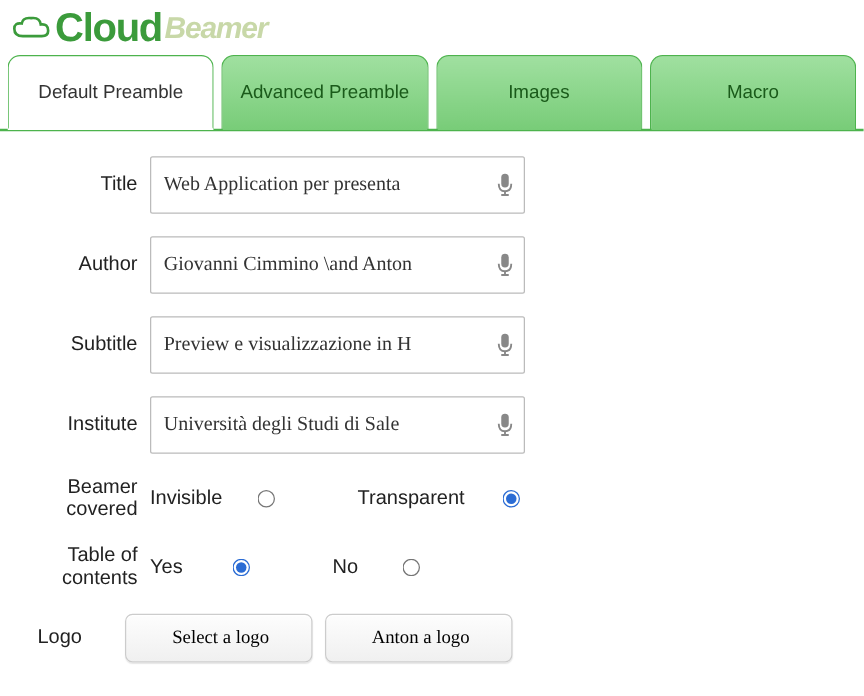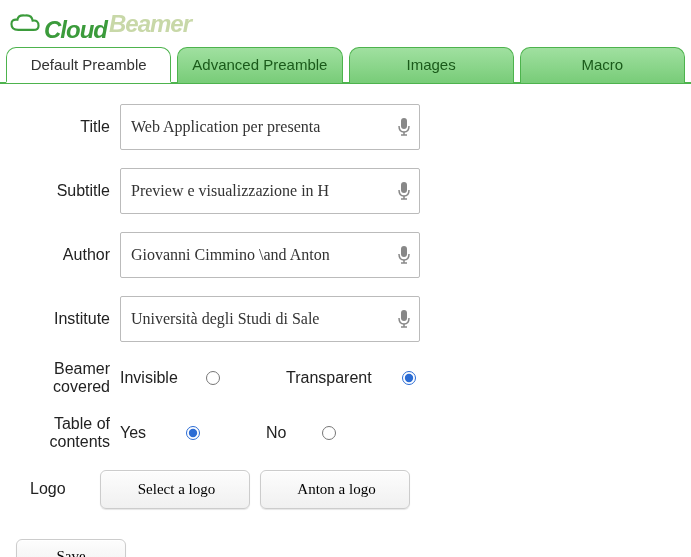--- a/index.html
+++ b/index.html
@@ -14,44 +14,42 @@
   padding: 4px 8px 2px 8px;
   display: flex;
   align-items: center;
   gap: 2px;
 }
 .logo-cloud {
   width: 34px;
   height: 22px;
 }
 .logo-text1 {
-  font-size: 24px;
+  font-size: 32px;
   font-weight: bold;
-  font-style: italic;
   color: #3b9b3b;
   letter-spacing: -1px;
-  margin-top: 12px;
 }
 .logo-text2 {
   font-size: 24px;
   font-weight: bold;
   font-style: italic;
   color: #c8d8a8;
   letter-spacing: -1px;
 }
 .tabs {
   display: flex;
   padding: 0 6px;
   border-bottom: 2px solid #4db34d;
   gap: 6px;
 }
 .tab {
   flex: 1;
   text-align: center;
-  padding: 8px 4px;
+  padding: 20px 4px;
   border: 1px solid #4db34d;
   border-bottom: none;
   border-top-left-radius: 10px;
   border-top-right-radius: 10px;
   font-size: 15px;
   cursor: pointer;
   white-space: nowrap;
   position: relative;
   top: 1px;
 }
@@ -177,36 +175,36 @@
       <svg class="mic" viewBox="0 0 16 20">
           <rect x="5" y="1" width="6" height="11" rx="3" fill="#888"></rect>
           <path d="M3 9 Q3 15 8 15 Q13 15 13 9" fill="none" stroke="#888" stroke-width="1.5"></path>
           <line x1="8" y1="15" x2="8" y2="18" stroke="#888" stroke-width="1.5"></line>
           <line x1="5" y1="18" x2="11" y2="18" stroke="#888" stroke-width="1.5"></line>
         </svg>
     </div>
   </div>
 
   <div class="row">
+    <div class="label">Author</div>
+    <div class="input-wrap">
+      <input class="text-input" value="Giovanni Cimmino \and Anton" style="">
+      <svg class="mic" viewBox="0 0 16 20">
+          <rect x="5" y="1" width="6" height="11" rx="3" fill="#888"></rect>
+          <path d="M3 9 Q3 15 8 15 Q13 15 13 9" fill="none" stroke="#888" stroke-width="1.5"></path>
+          <line x1="8" y1="15" x2="8" y2="18" stroke="#888" stroke-width="1.5"></line>
+          <line x1="5" y1="18" x2="11" y2="18" stroke="#888" stroke-width="1.5"></line>
+        </svg>
+    </div>
+  </div>
+
+  <div class="row">
     <div class="label">Subtitle</div>
     <div class="input-wrap">
       <input class="text-input" value="Preview e visualizzazione in H" style="">
-      <svg class="mic" viewBox="0 0 16 20">
-          <rect x="5" y="1" width="6" height="11" rx="3" fill="#888"></rect>
-          <path d="M3 9 Q3 15 8 15 Q13 15 13 9" fill="none" stroke="#888" stroke-width="1.5"></path>
-          <line x1="8" y1="15" x2="8" y2="18" stroke="#888" stroke-width="1.5"></line>
-          <line x1="5" y1="18" x2="11" y2="18" stroke="#888" stroke-width="1.5"></line>
-        </svg>
-    </div>
-  </div>
-
-  <div class="row">
-    <div class="label">Author</div>
-    <div class="input-wrap">
-      <input class="text-input" value="Giovanni Cimmino \and Anton" style="">
       <svg class="mic" viewBox="0 0 16 20">
           <rect x="5" y="1" width="6" height="11" rx="3" fill="#888"></rect>
           <path d="M3 9 Q3 15 8 15 Q13 15 13 9" fill="none" stroke="#888" stroke-width="1.5"></path>
           <line x1="8" y1="15" x2="8" y2="18" stroke="#888" stroke-width="1.5"></line>
           <line x1="5" y1="18" x2="11" y2="18" stroke="#888" stroke-width="1.5"></line>
         </svg>
     </div>
   </div>
 
   <div class="row">

